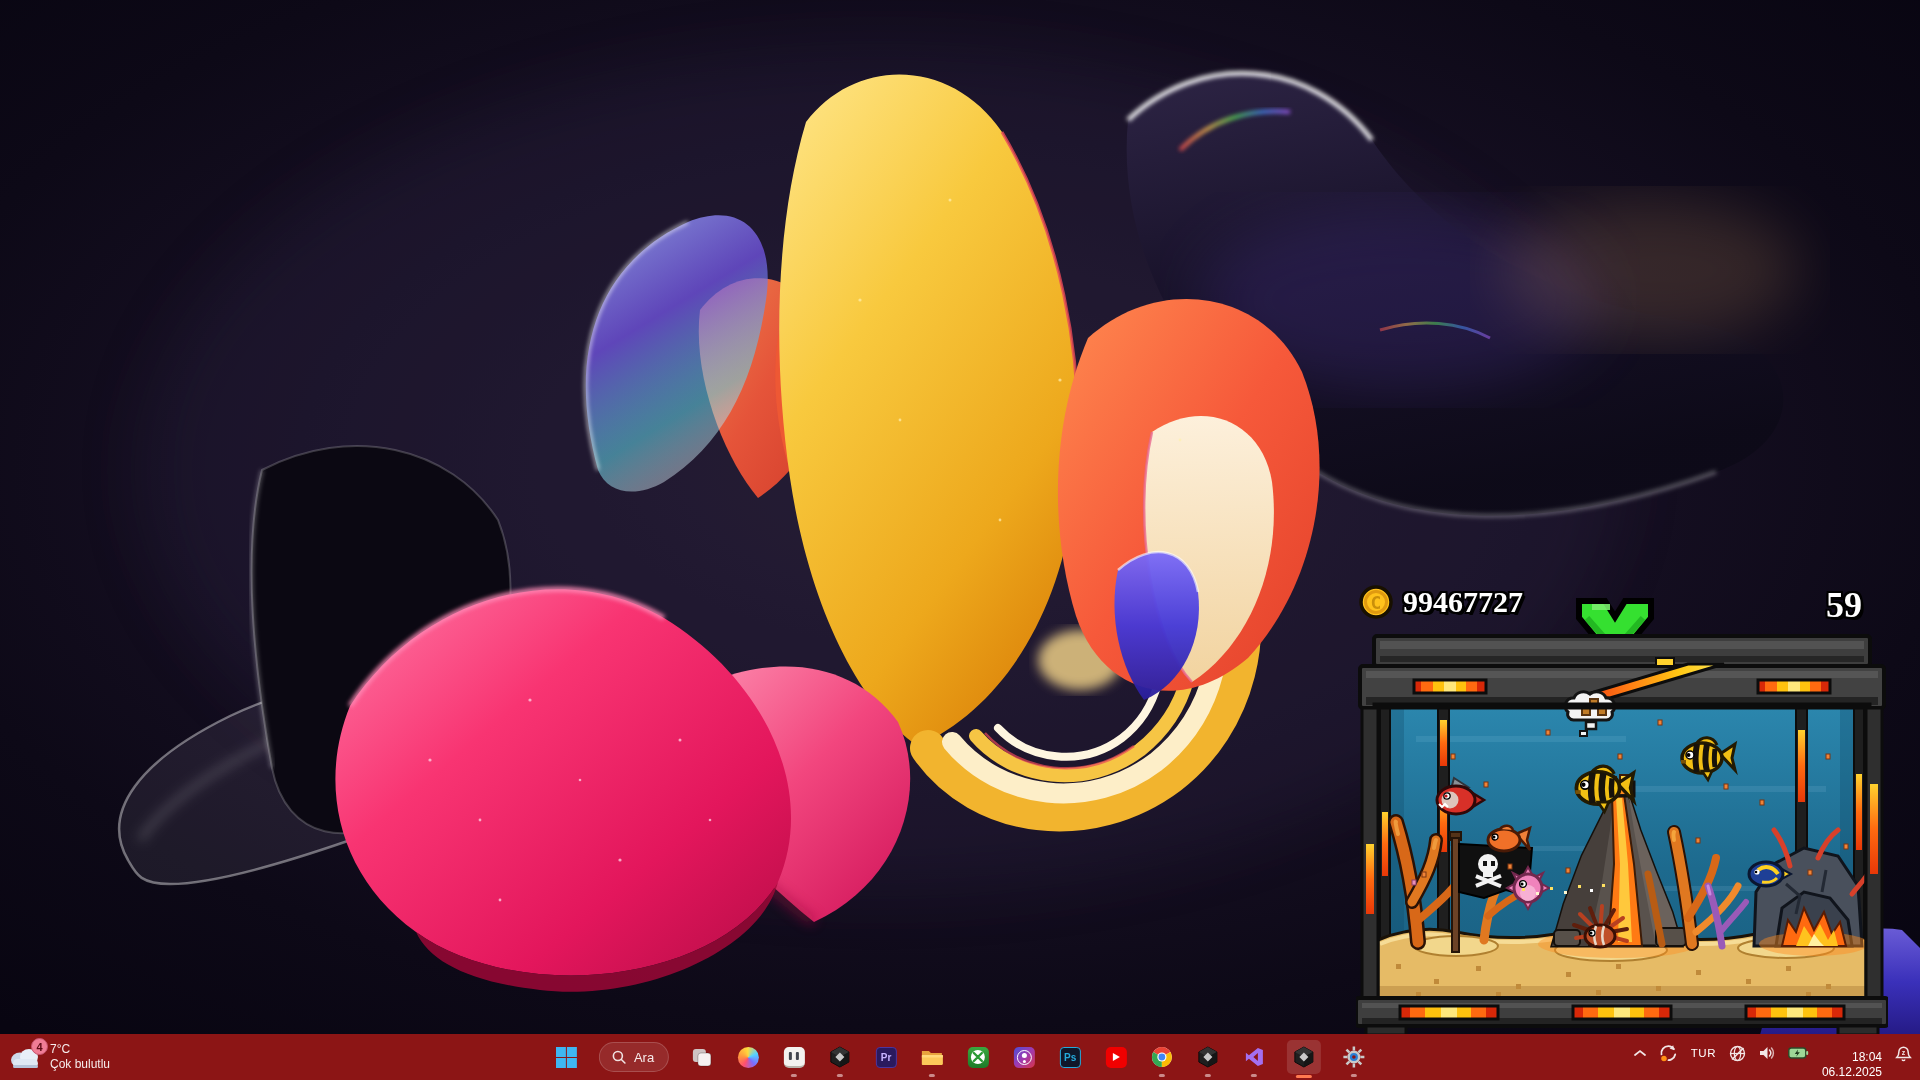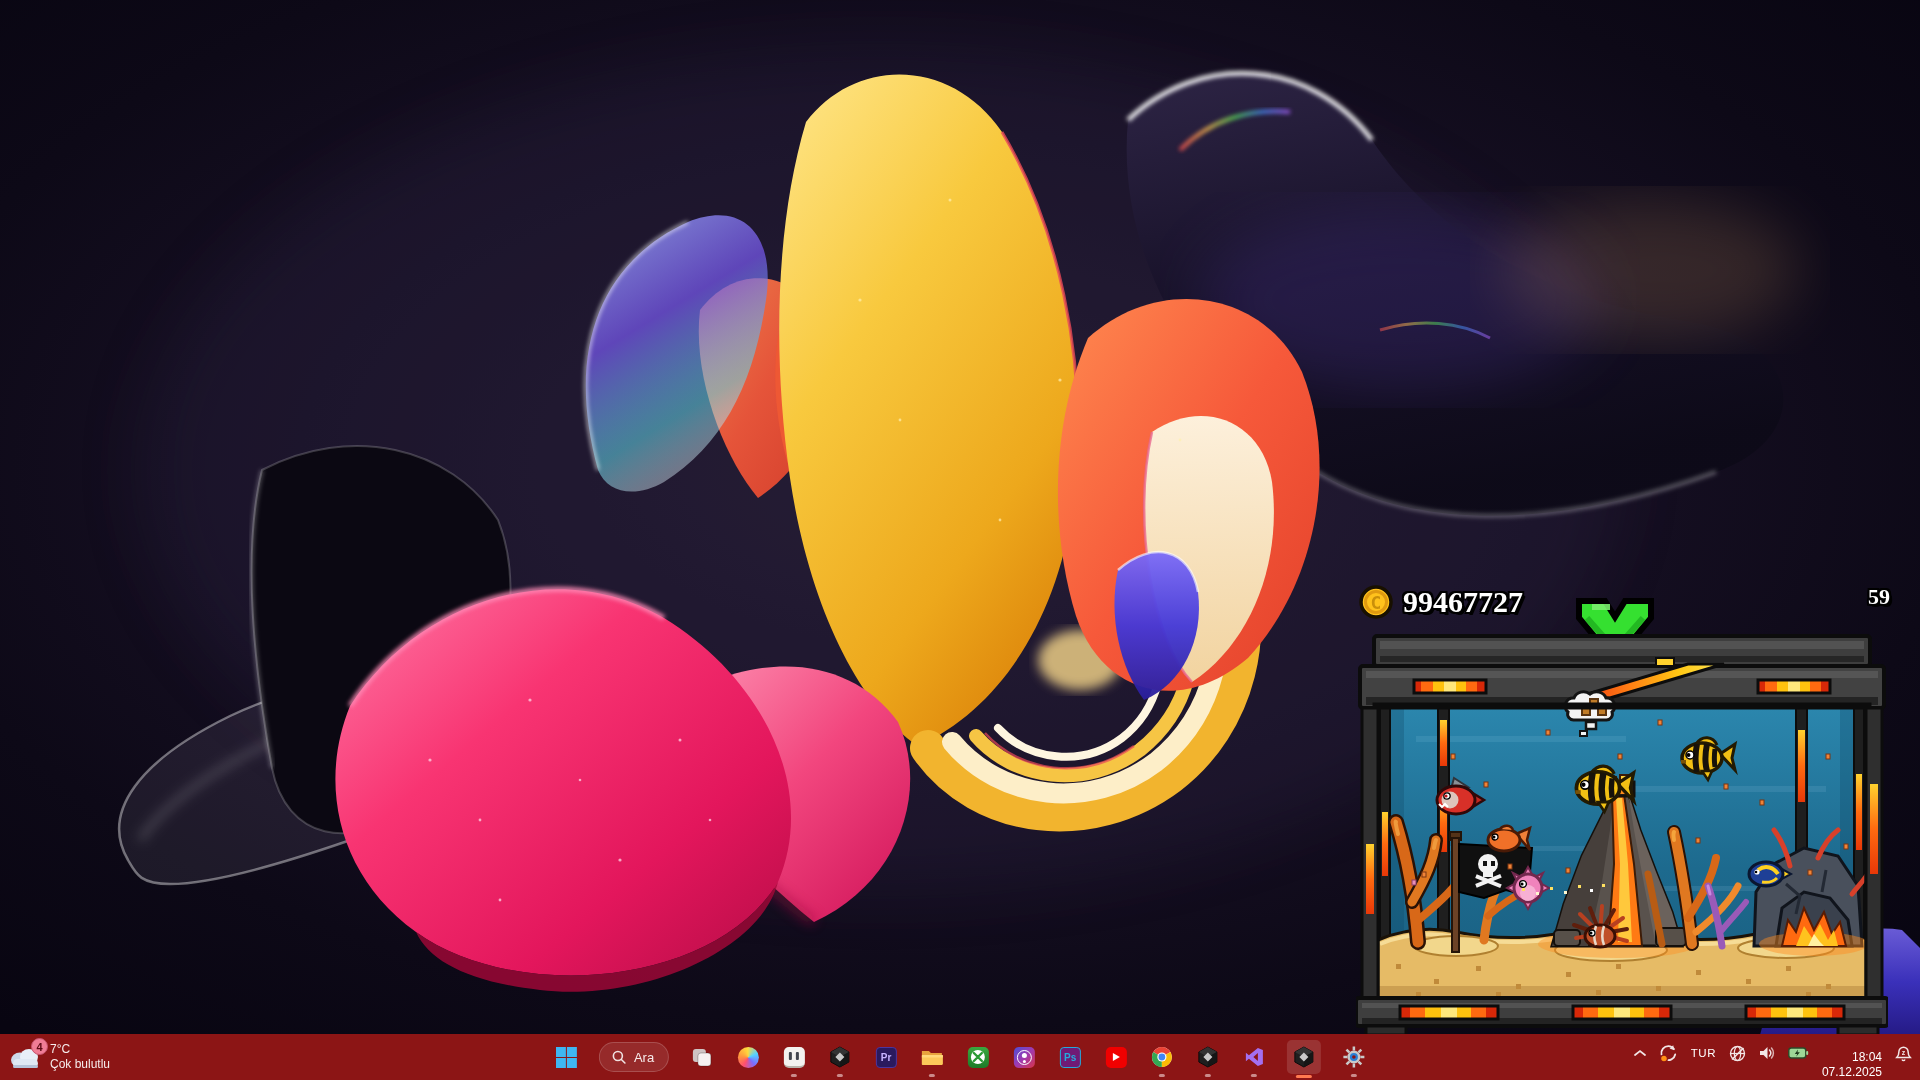--- a/index.html
+++ b/index.html
@@ -9,21 +9,21 @@
 
   
   .wallpaper { position:absolute; left:0; top:0; width:1920px; height:1035px; }
 
   
   .aquarium { position:absolute; left:1356px; top:584px; width:534px; height:452px; }
   .px-text { font-family:Liberation Serif, serif; font-weight:bold; color:#fff;
     text-shadow: 2px 0 #000,-2px 0 #000,0 2px #000,0 -2px #000,2px 2px #000,-2px -2px #000,2px -2px #000,-2px 2px #000,3px 3px #000; }
   .coin-row { position:absolute; left:2px; top:0; display:flex; align-items:center; gap:9px; }
   .coin-count { font-size:30px; letter-spacing:0; }
-  .level-num { position:absolute; right:0; top:0; font-size:22px; }
+  .level-num { position:absolute; right:28px; top:0; font-size:36px; }
   .collect-arrow { position:absolute; left:216px; top:8px; }
   .tank-svg { position:absolute; left:0; top:50px; }
 
   
   .taskbar { position:absolute; left:0; bottom:0; width:1920px; height:46px; background:#8c1515; }
   .weather { position:absolute; left:8px; top:0; height:46px; display:flex; align-items:center; gap:8px; cursor:pointer; }
   .cloud-wrap { position:relative; width:34px; height:30px; }
   .weather-badge { position:absolute; right:-6px; top:-4px; width:17px; height:17px; border-radius:50%;
     background:#f07d96; border:1px solid #c8536e; color:#5e0b15; font-size:11px; font-weight:bold;
     display:flex; align-items:center; justify-content:center; }
@@ -42,21 +42,21 @@
     border:1px solid rgba(255,255,255,.18); display:flex; align-items:center; gap:8px; cursor:pointer; }
   .search-pill span { color:#f6eaea; font-size:13px; }
   .copilot-disc { width:21px; height:21px; border-radius:50%;
     background:conic-gradient(from 210deg, #ff4f6d, #ff9a3c, #ffd93c, #54d2ff, #7a6bff, #ff4f6d); }
   .whiteapp { width:21px; height:21px; border-radius:5px; background:#f3f2ef; border-bottom:2px solid #b9b5ac;
     display:flex; align-items:center; justify-content:center; gap:4px; }
   .whiteapp i { display:block; width:3px; height:8px; background:#40454d; border-radius:1px; }
   .badge-sq { width:21px; height:21px; border-radius:4px; display:flex; align-items:center; justify-content:center;
     font-size:10px; font-weight:bold; }
   .pr-sq { background:#2a1a5e; border:1px solid #4b35a0; color:#c8b4ff; }
-  .ps-sq { background:#701a75; border:1.5px solid #25aadc; color:#25aadc; }
+  .ps-sq { background:#0f172a; border:1.5px solid #25aadc; color:#25aadc; }
   .yt-sq { width:21px; height:21px; border-radius:5px; background:#f00000; display:flex; align-items:center; justify-content:center; }
   .yt-tri { width:0; height:0; border-left:7px solid #fff; border-top:4.5px solid transparent; border-bottom:4.5px solid transparent; }
   .chatapp { width:21px; height:21px; border-radius:5px; background:linear-gradient(135deg,#4a4fd8,#a03ab0,#d8344a); position:relative; }
   .chatapp::before { content:""; position:absolute; left:3px; top:3px; width:13px; height:13px; border:1.8px solid #fff; border-radius:50%; }
   .chatapp::after { content:""; position:absolute; left:8px; top:6px; width:5px; height:5px; background:#fff; border-radius:50%;
     box-shadow:0 6px 0 -1px #fff; }
   .xbox-sq { width:21px; height:21px; border-radius:5px; background:linear-gradient(180deg,#3aa83f,#1d7a28);
     display:flex; align-items:center; justify-content:center; }
 
   .tray { position:absolute; right:8px; top:0; height:38px; display:flex; align-items:center; gap:13px; }
@@ -718,21 +718,21 @@
       </div>
       <div class="tray-item">
         <svg width="21" height="16" viewBox="0 0 21 16">
           <rect x="0.8" y="3" width="17" height="10" rx="2.5" fill="#9ed896" stroke="#2a4a28" stroke-width="1.4"></rect>
           <rect x="18.2" y="6" width="2" height="4" rx="1" fill="#9ed896"></rect>
           <polygon points="10,4.5 6.8,9 9.2,9 8.2,11.8 11.8,7.2 9.5,7.2" fill="#1e3c1c"></polygon>
         </svg>
       </div>
       <div class="tray-clock">
         <div>18:04</div>
-        <div>07.12.2025</div>
+        <div>06.12.2025</div>
       </div>
       <div class="tray-item">
         <svg width="17" height="17" viewBox="0 0 17 17">
           <path d="M8.5,2.2 a4.6,4.6 0 0 1 4.6,4.6 c0,3 1,4.6 2,5.6 H1.9 c1,-1 2,-2.6 2,-5.6 A4.6,4.6 0 0 1 8.5,2.2 Z" fill="none" stroke="#f2e6e6" stroke-width="1.5"></path>
           <path d="M7,14.5 a1.6,1.6 0 0 0 3,0" fill="none" stroke="#f2e6e6" stroke-width="1.4"></path>
           <text x="8.5" y="10" text-anchor="middle" font-family="Liberation Sans, sans-serif" font-size="7" font-weight="bold" fill="#f2e6e6">z</text>
         </svg>
       </div>
     </div>
   </div>

